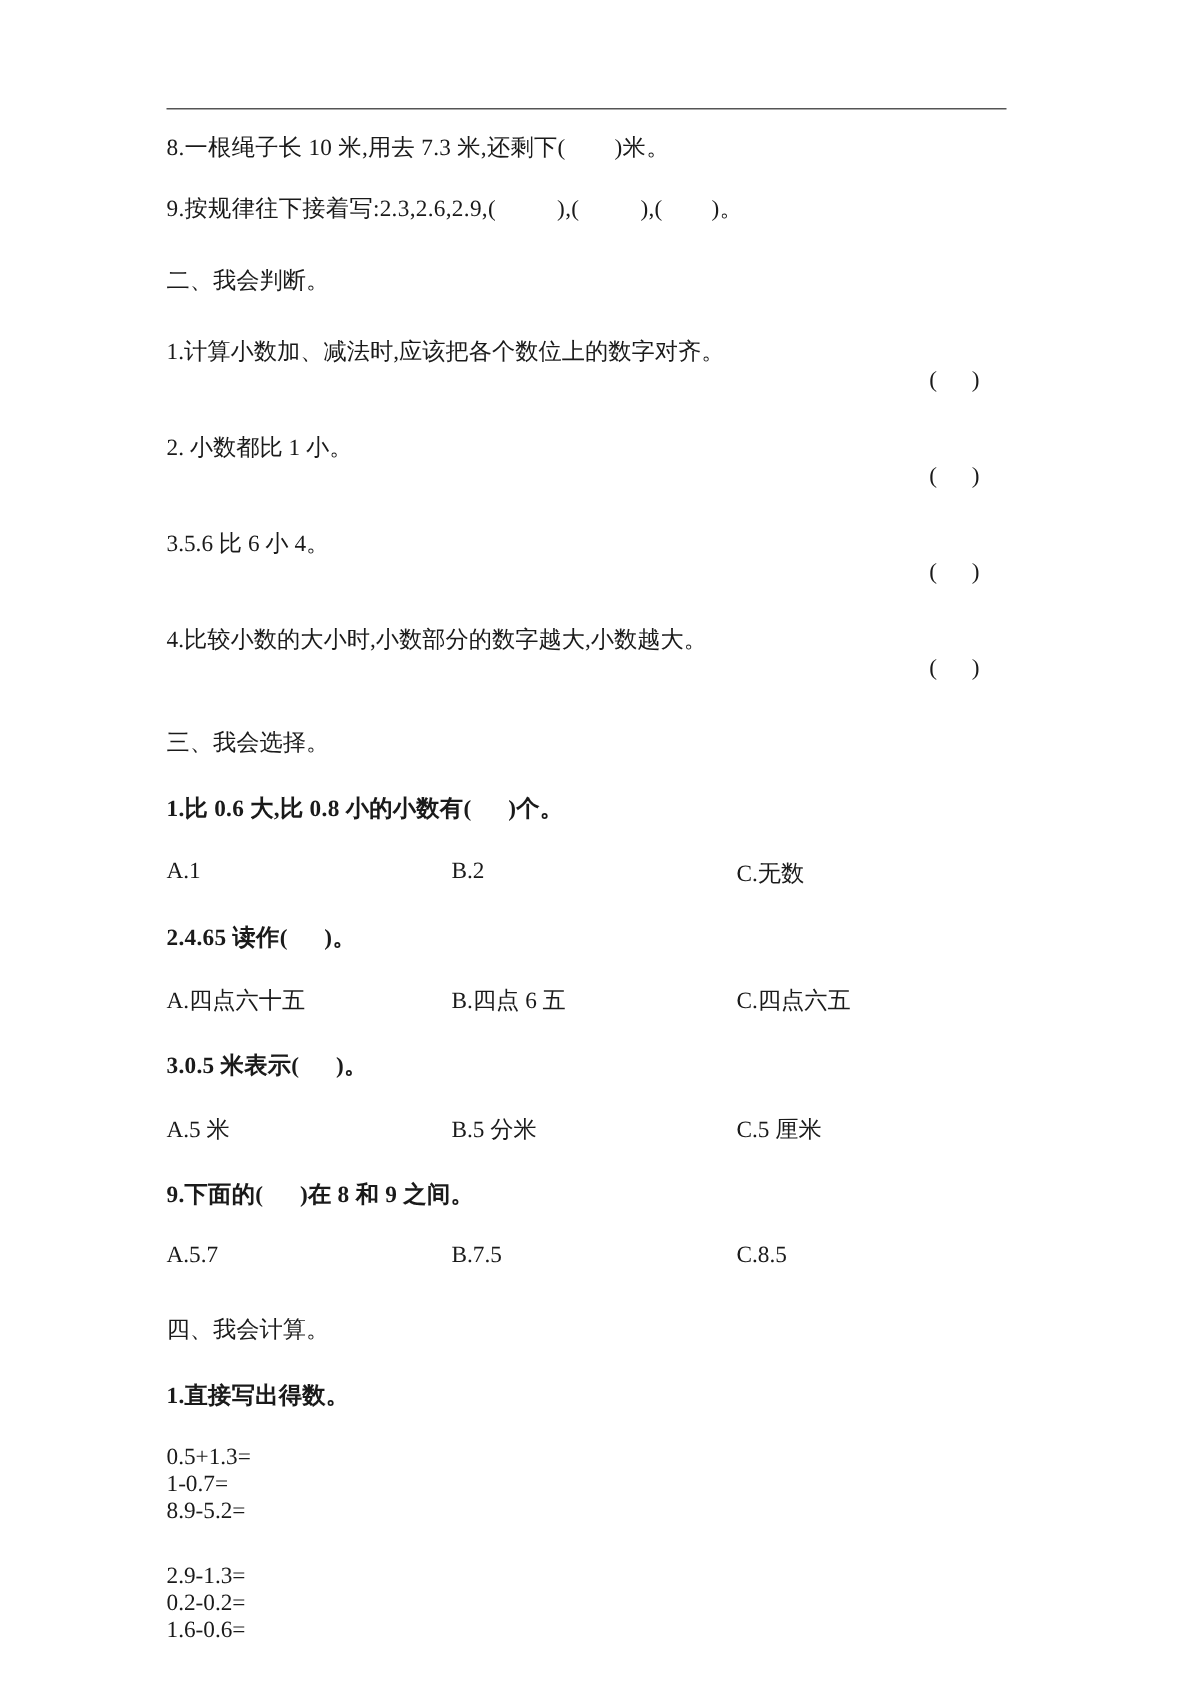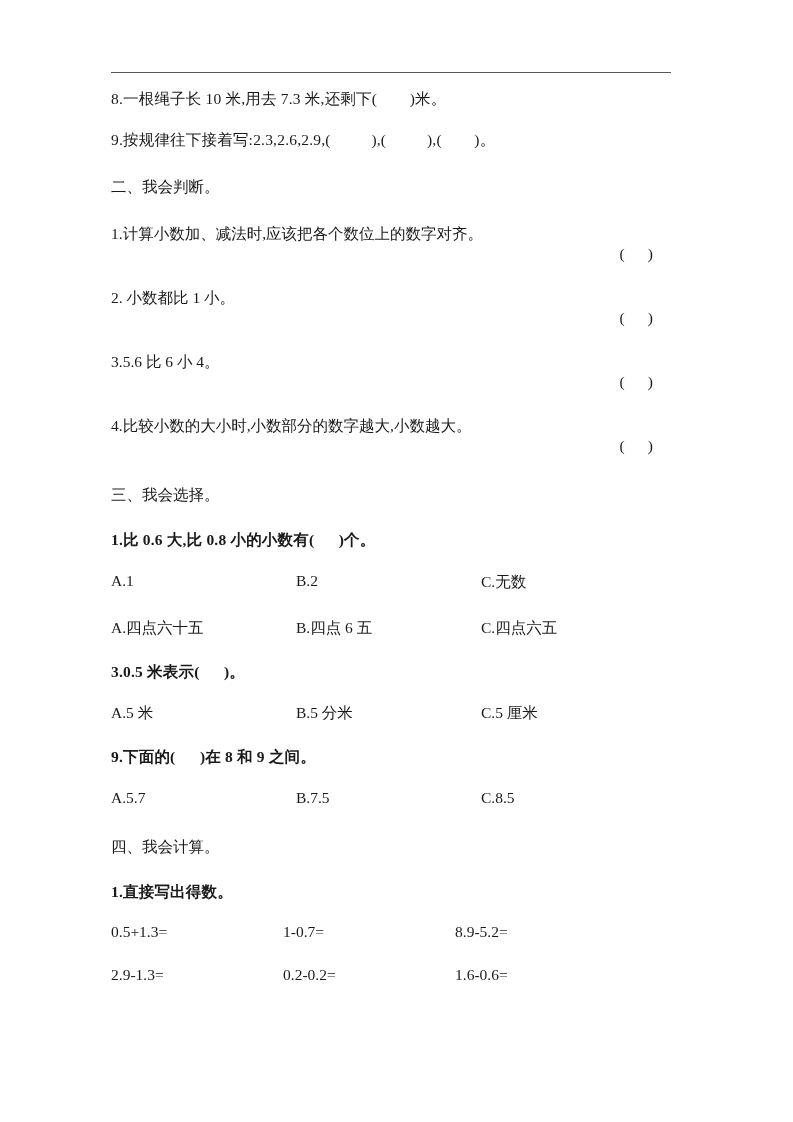--- a/index.html
+++ b/index.html
@@ -59,32 +59,34 @@
   .judge .brackets {
     margin-left: auto;
     padding-right: 18px;
     white-space: pre;
   }
   .opts {
     display: flex;
     margin: 0 0 25px 0;
     font-size: 15.5px;
     white-space: pre;
+    justify-content: space-between;
   }
   .opts .opt {
     flex: 0 0 auto;
   }
   .opts .opt-a { width: 185px; }
   .opts .opt-b { width: 185px; }
   .opts .opt-c { width: 180px; }
   .calc {
     display: flex;
     margin: 0 0 25px 0;
     font-size: 15.5px;
     white-space: pre;
+    flex-direction: column;
   }
   .calc .cell { flex: 0 0 auto; }
   .calc .c1 { width: 172px; }
   .calc .c2 { width: 172px; }
   .calc .c3 { width: 180px; }
   .sect-head {
     font-size: 15.5px;
     margin: 0 0 26px 0;
     white-space: pre;
   }
@@ -122,20 +124,21 @@
 
     <div class="sect-head sp-top">三、我会选择。</div>
 
     <div class="line tight">1.比 0.6 大,比 0.8 小的小数有(      )个。</div>
     <div class="opts">
       <span class="opt opt-a">A.1</span>
       <span class="opt opt-b">B.2</span>
       <span class="opt opt-c">C.无数</span>
     </div>
 
+    <div class="line tight">2.4.65 读作(      )。</div>
     <div class="opts">
       <span class="opt opt-a">A.四点六十五</span>
       <span class="opt opt-b">B.四点 6 五</span>
       <span class="opt opt-c">C.四点六五</span>
     </div>
 
     <div class="line tight">3.0.5 米表示(      )。</div>
     <div class="opts">
       <span class="opt opt-a">A.5 米</span>
       <span class="opt opt-b">B.5 分米</span>

